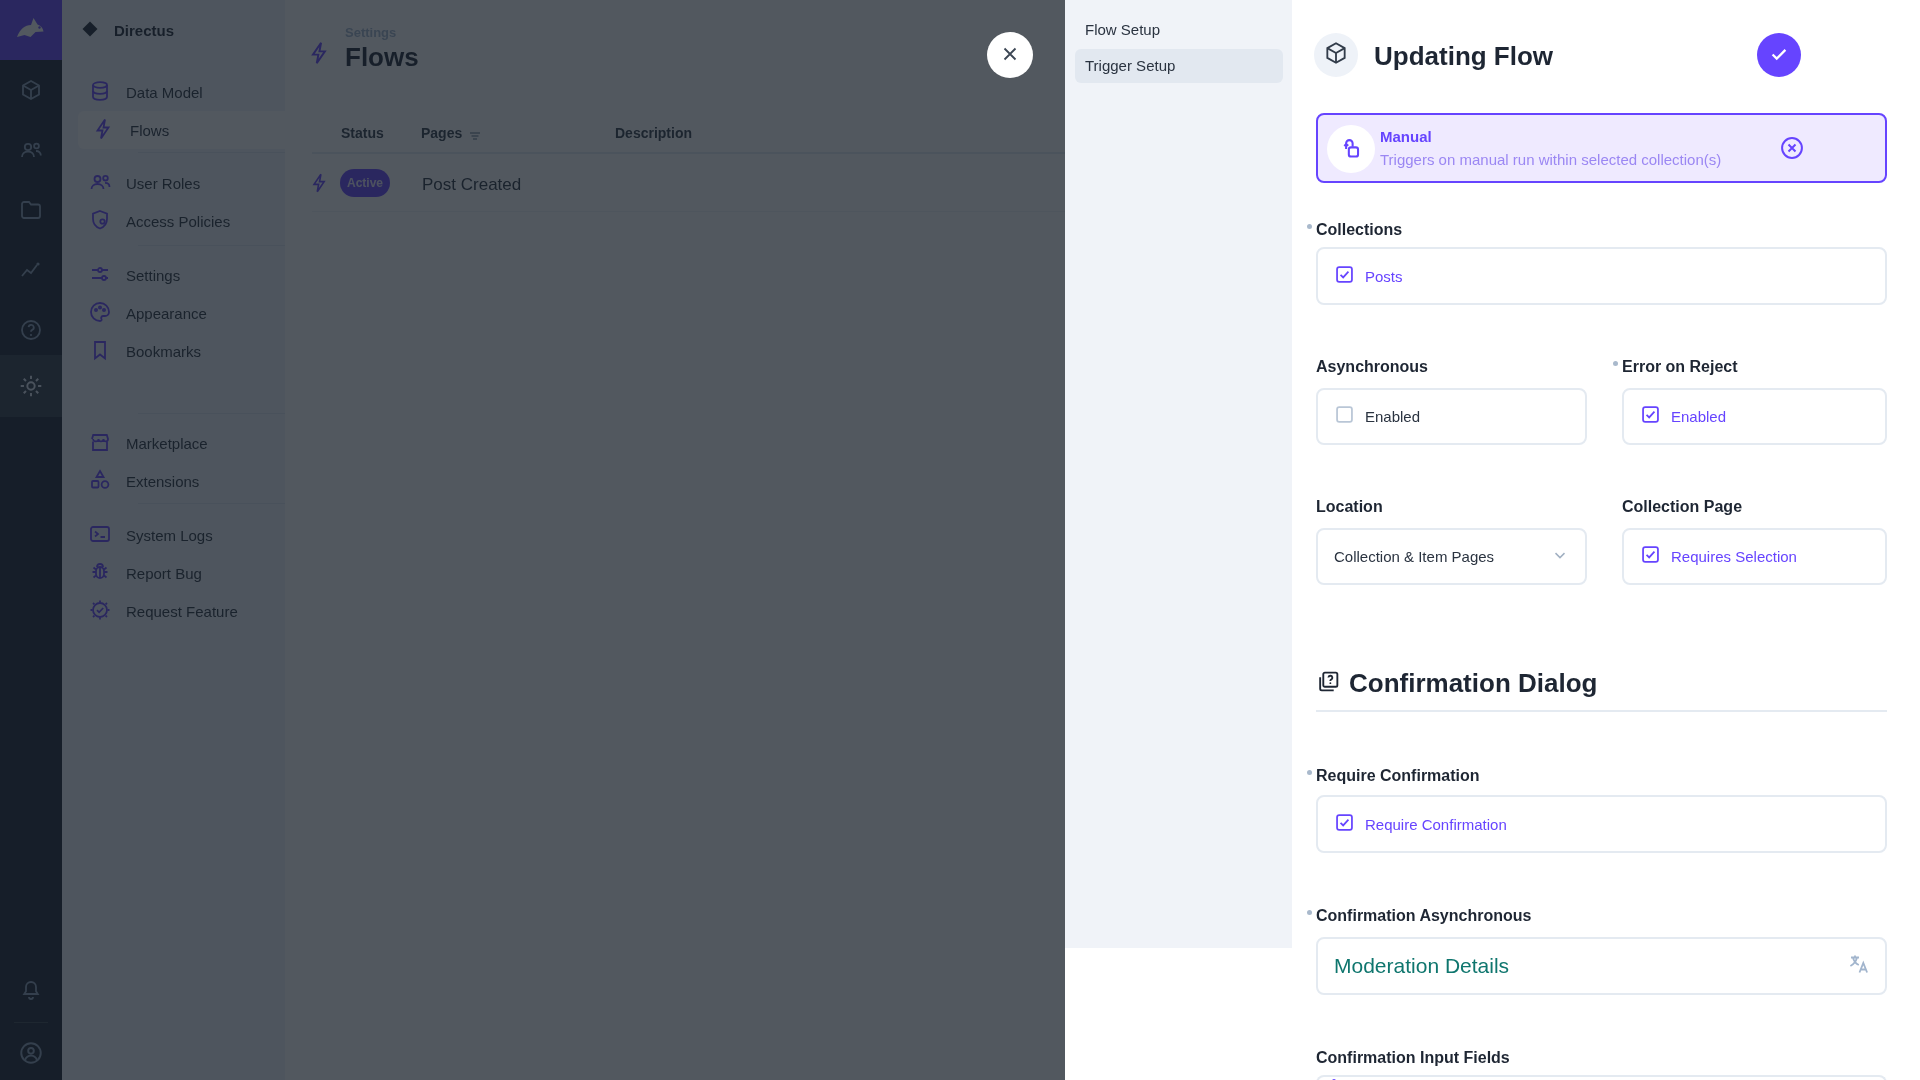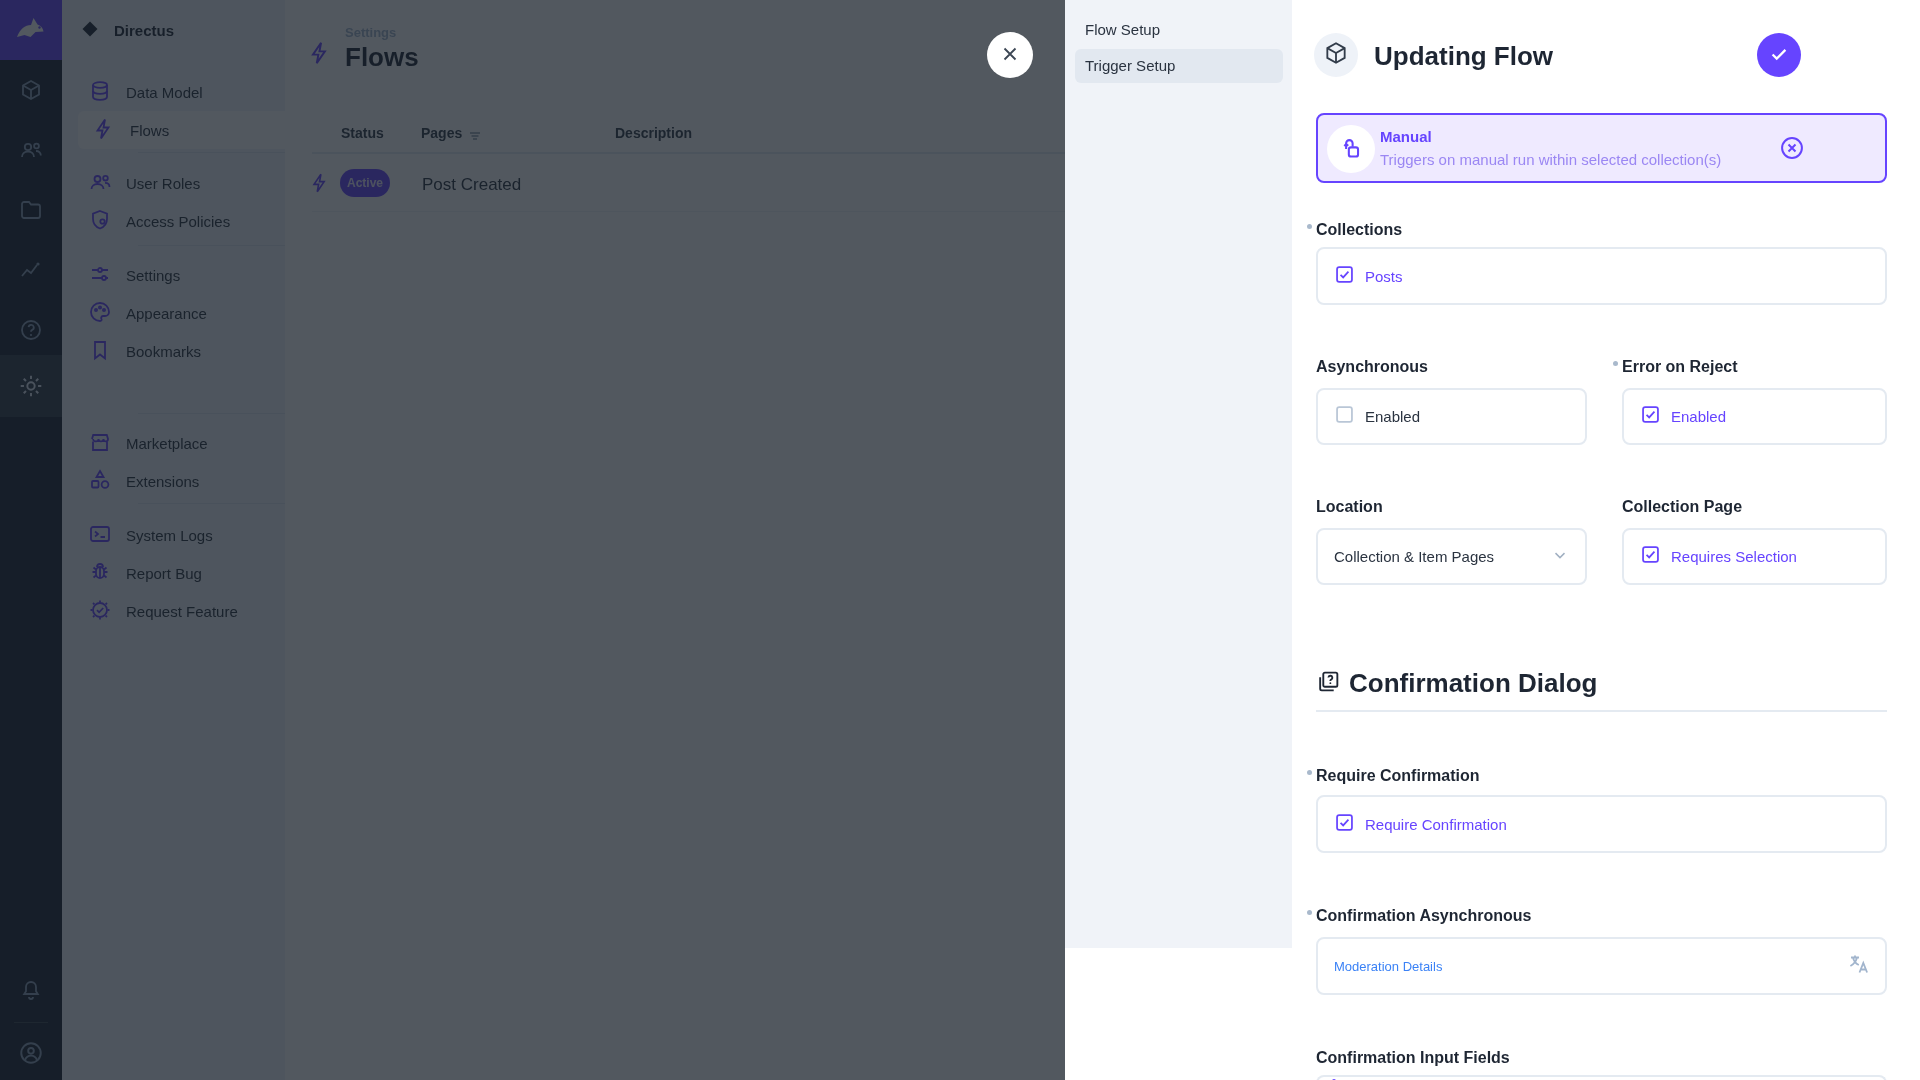--- a/index.html
+++ b/index.html
@@ -69,21 +69,21 @@
   #trigger-remove { position:absolute; left:460px; top:19px; width:28px; height:28px; background:none; border:none; cursor:pointer; }
 
   .field-label { position:absolute; font-size:16px; font-weight:700; color:#1e2633; }
   .field-label.required::before { content:""; position:absolute; left:-9px; top:3px; width:5px; height:5px; border-radius:50%; background:#a9b9cc; }
   .field-box { position:absolute; border:2px solid #e4eaf1; border-radius:8px; background:#fff; display:flex; align-items:center;
     padding:0 16px; gap:10px; cursor:pointer; }
   .cb-label { font-size:15px; font-weight:500; }
   .cb-label.on { color:#6644ff; } .cb-label.off { color:#2a3340; }
   .select-value { font-size:15px; color:#2a3340; }
   .chev { position:absolute; right:16px; }
-  .input-value { font-size:13px; color:#3b82f6; }
+  .input-value { font-size:21px; color:#0f766e; }
   .trailing-icon { position:absolute; right:14px; }
 
   #section-head { position:absolute; left:24px; top:668px; display:flex; align-items:center; gap:8px; }
   #section-title { font-size:26px; font-weight:700; color:#1e2633; }
   #section-divider { position:absolute; left:24px; top:710px; width:571px; height:2px; background:#e4eaf1; }
 
   #cif-box { position:absolute; left:24px; top:1075px; width:571px; height:30px; border:2px solid #e4eaf1; border-radius:8px 8px 0 0; border-bottom:none; }
   #cif-tick { position:absolute; left:14px; top:2px; width:4px; height:6px; background:#6644ff; border-radius:2px; }
 </style>
 </head>

